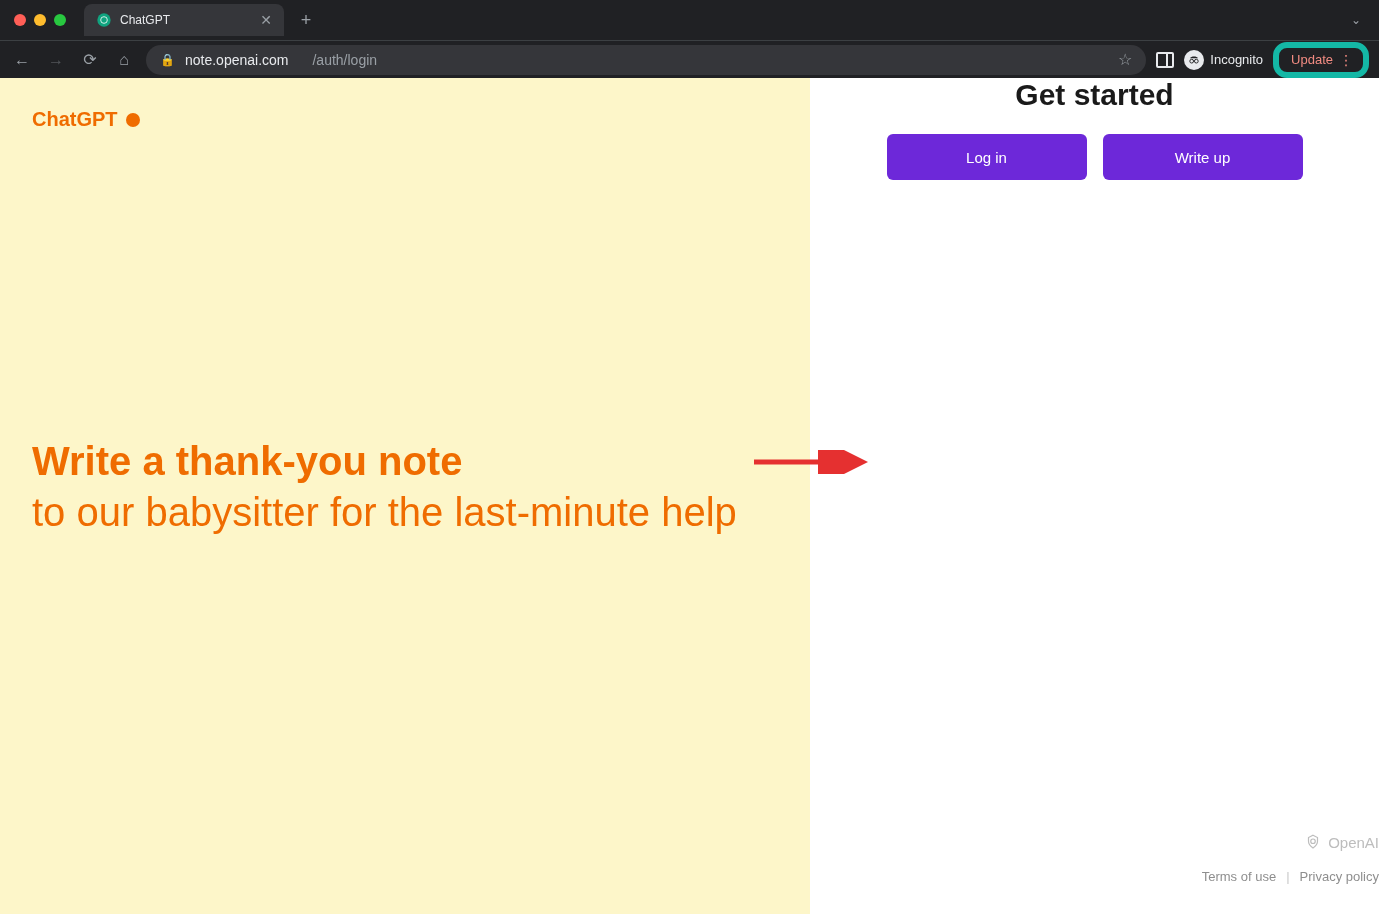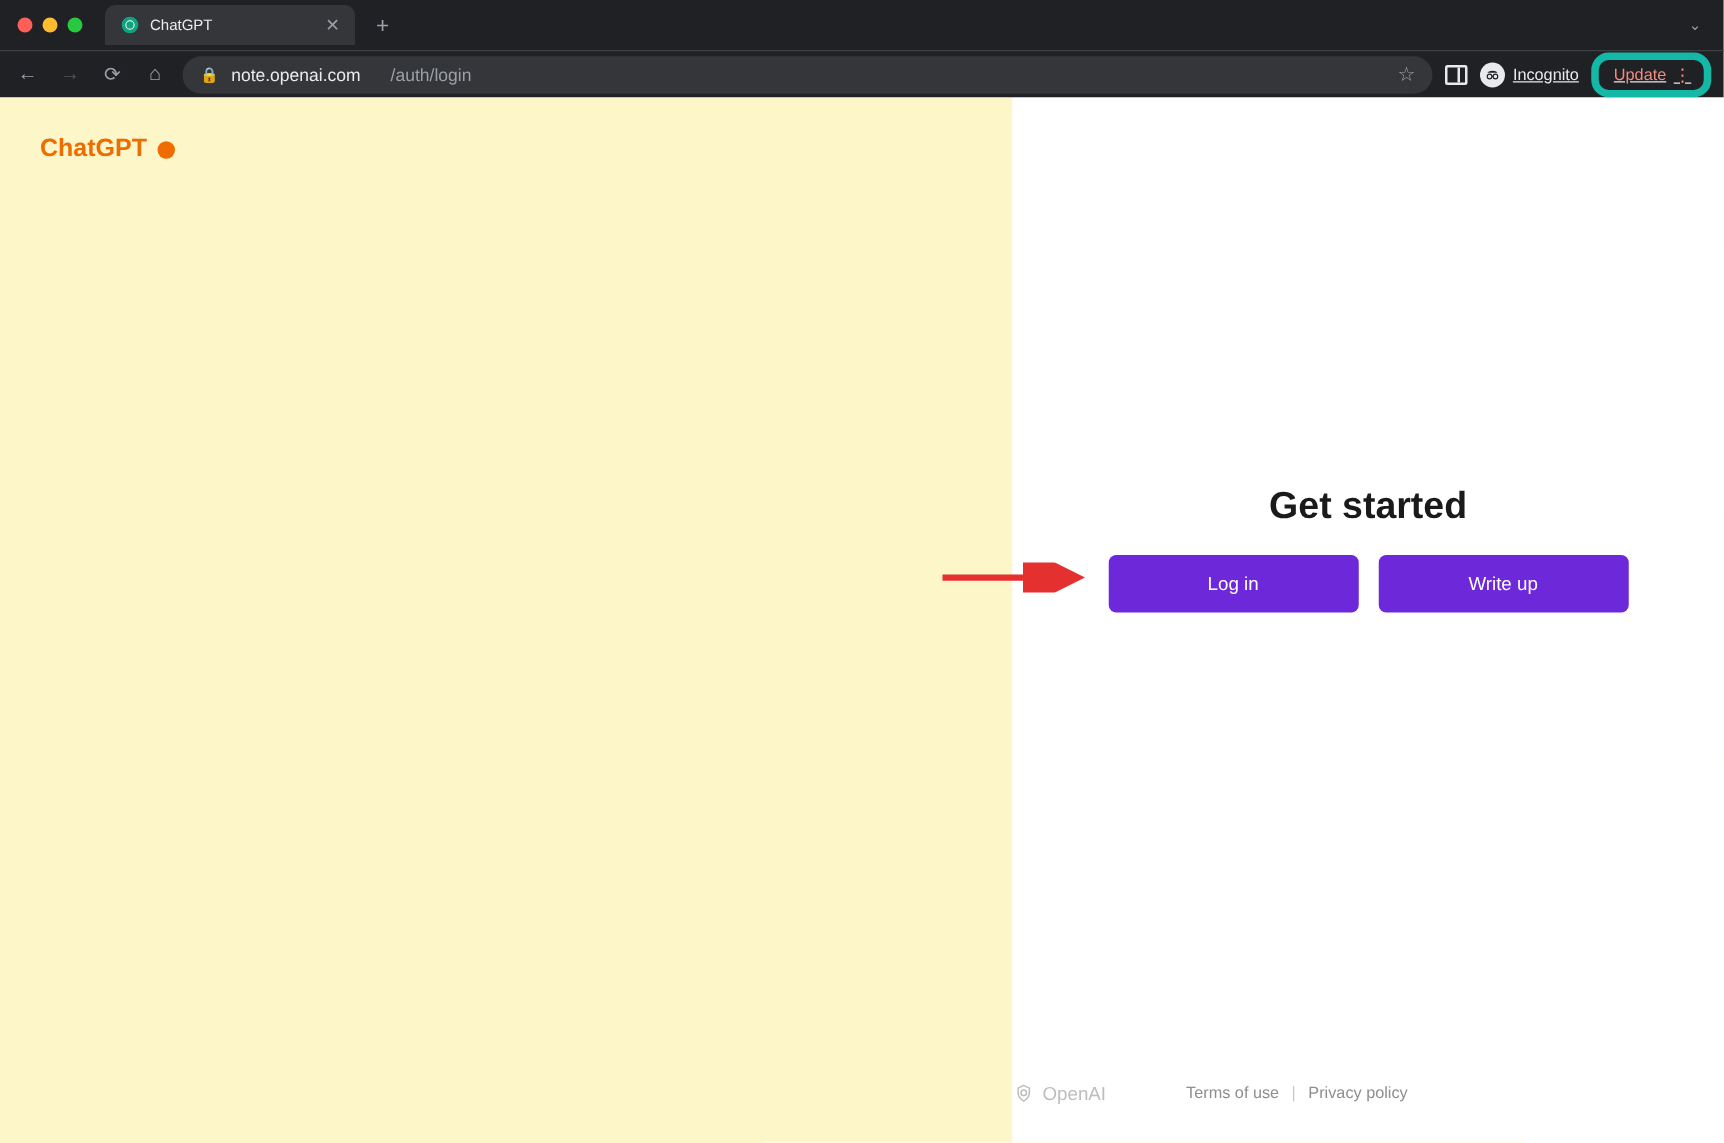--- a/index.html
+++ b/index.html
@@ -95,21 +95,21 @@
       font-size: 14px;
       color: #9aa0a6;
     }
     .lock { font-size: 12px; color: #9aa0a6; }
     .url-host { color: #e8eaed; }
     .url-path { color: #9aa0a6; padding-left: 24px; }
     .addr-spacer { flex: 1; }
     .star { color: #9aa0a6; font-size: 16px; cursor: pointer; }
 
     .right-controls {
-      display: flex; align-items: center; gap: 10px; text-decoration: underline;
+      display: flex; align-items: center; gap: 10px;
     }
     .panel-icon {
       width: 18px; height: 16px;
       border: 2px solid #e8eaed;
       border-radius: 2px;
       position: relative;
       cursor: pointer;
     }
     .panel-icon::after {
       content: "";
@@ -188,21 +188,20 @@
       background: #ffffff;
       position: relative;
       display: flex;
       flex-direction: column;
       align-items: center;
     }
     .get-started {
       font-size: 30px;
       font-weight: 700;
       color: #1a1a1a;
-      margin-top: 310px;
       margin-bottom: 22px;
     }
     .button-row {
       display: flex;
       gap: 16px;
     }
     .primary-btn {
       background: #6d28d9;
       color: #fff;
       border: none;
@@ -212,22 +211,22 @@
       font-size: 15px;
       font-weight: 500;
       cursor: pointer;
     }
 
     .footer {
       position: absolute;
       bottom: 30px;
       left: 0; right: 0;
       display: flex;
-      flex-direction: row;
-      align-items: flex-start;
+      flex-direction: column;
+      align-items: flex-end;
       gap: 18px;
       color: #8e8e8e;
       font-size: 13px;
     }
     .openai-logo {
       display: flex; align-items: center; gap: 6px;
       color: #bdbdbd;
       font-size: 15px;
     }
     .openai-mark {
@@ -313,20 +312,24 @@
 </div>
 
 <div class="page">
 
   <div class="left-pane">
     <div class="brand">
       <span>ChatGPT</span>
       <span class="brand-dot"></span>
     </div>
 
+    <div class="prompt-block">
+      <div class="prompt-line1">Write a thank-you note</div>
+      <div class="prompt-line2">to our babysitter for the last-minute help</div>
+    </div>
   </div>
 
   <div class="right-pane">
 
     <svg class="annotation-arrow" width="120" height="24">
       <defs>
         <marker id="ah" markerWidth="10" markerHeight="10" refX="8" refY="5" orient="auto">
           <path d="M0,0 L10,5 L0,10 z" fill="#e53030"></path>
         </marker>
       </defs>

